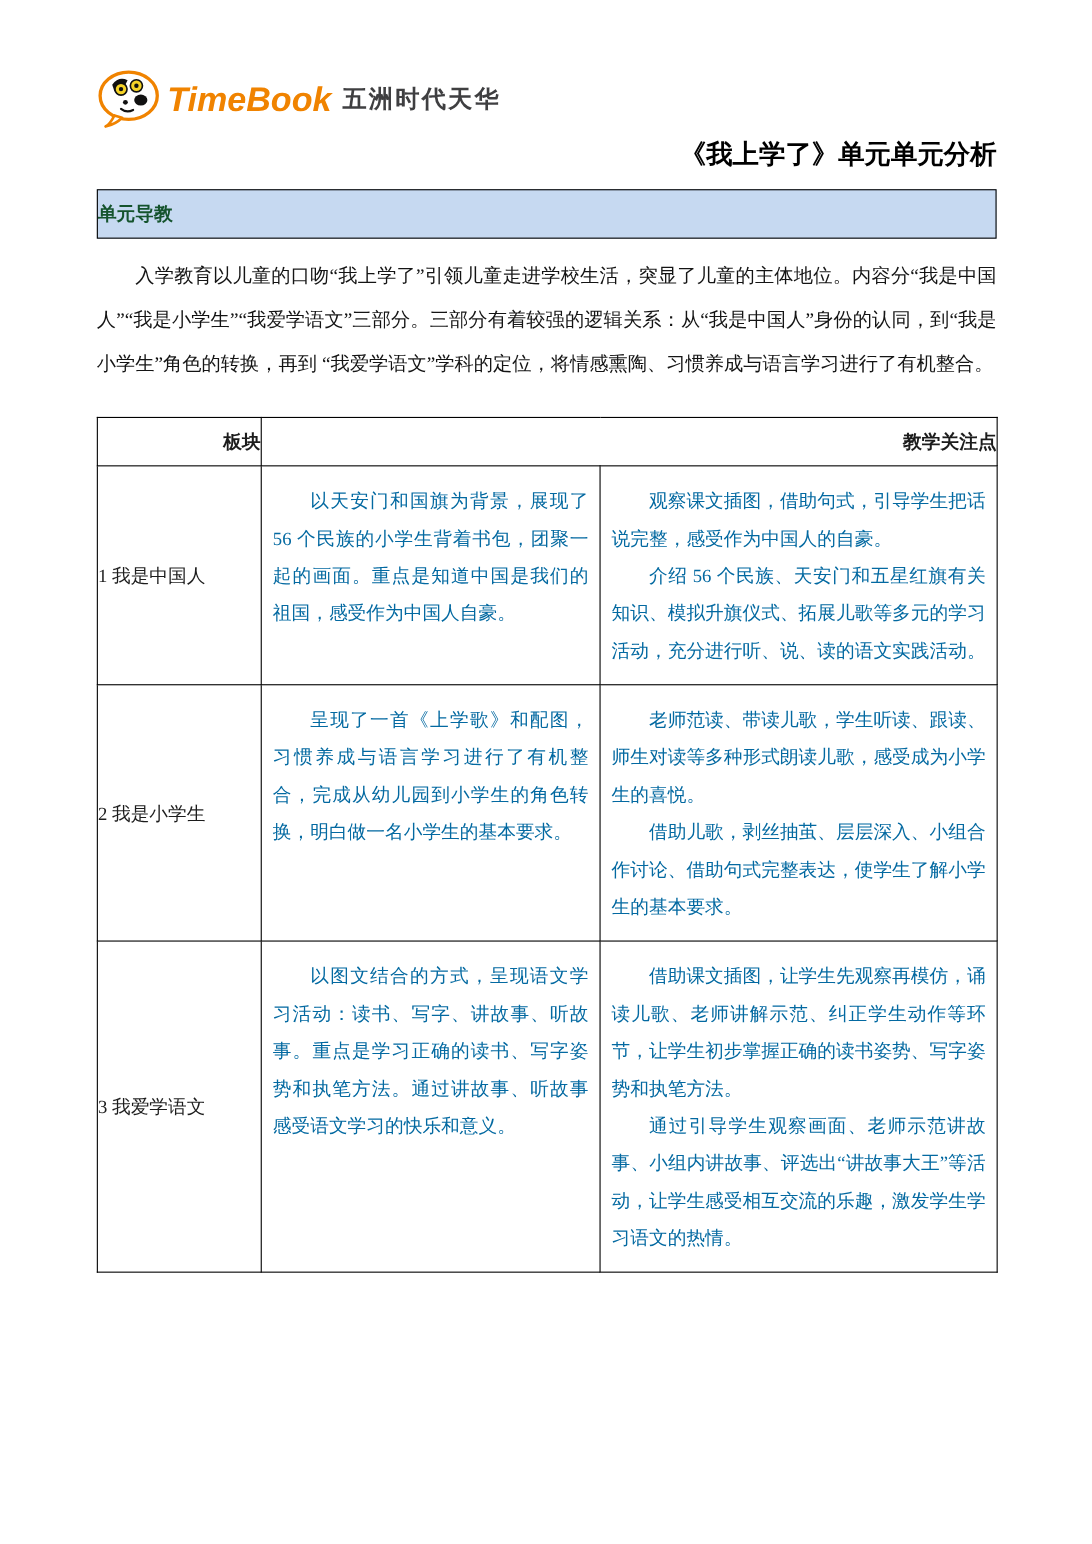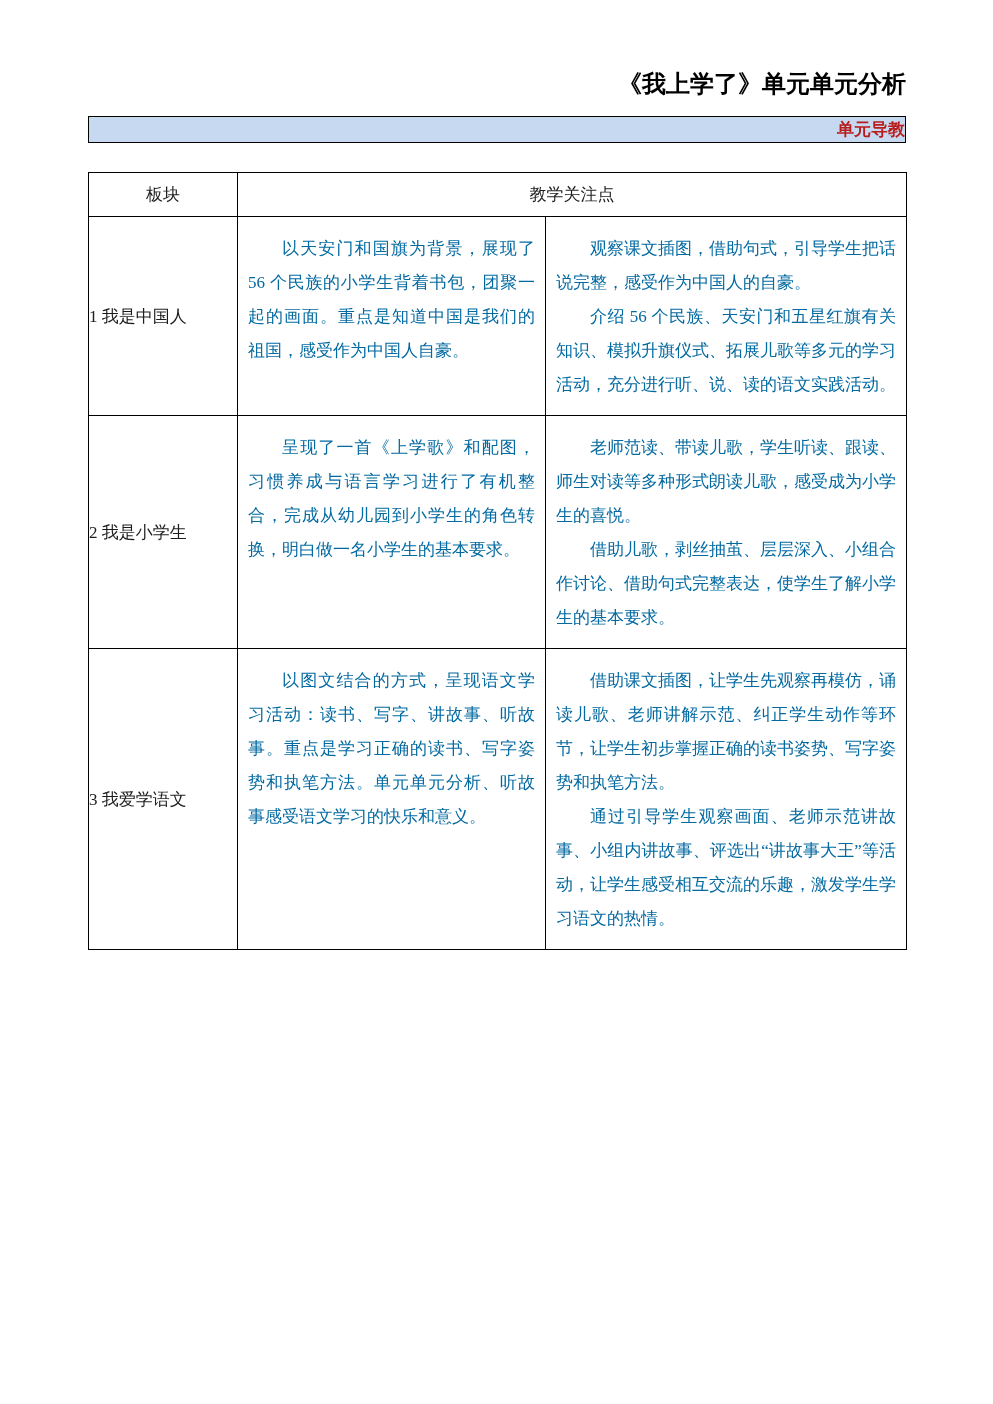--- a/index.html
+++ b/index.html
@@ -27,64 +27,83 @@
   }
 
   
   .doc-title {
     font-family:"Liberation Sans","DejaVu Sans",sans-serif;
     font-weight:bold; font-size:24px; color:#000;
     text-align:right; margin:6px 0 16px;
   }
   .banner {
     border:1px solid #000; background:#c6d9f1;
-    height:27px; display:flex; align-items:center; justify-content:flex-end;
+    height:45px; display:flex; align-items:center; justify-content:flex-start;
     font-family:"Liberation Sans","DejaVu Sans",sans-serif;
-    font-weight:bold; font-size:17px; color:#b91c1c;
+    font-weight:bold; font-size:17px; color:#14532d;
   }
 
   
   .intro {
     margin-top:13px;
     font-size:17.5px; line-height:40px;
     text-align:justify; text-indent:2em; color:#141414;
   }
 
   
   table.analysis {
     border-collapse:collapse; width:100%;
     margin-top:29px; table-layout:fixed;
   }
   .analysis th, .analysis td { border:1px solid #000; }
   .analysis th {
-    height:44px; text-align:center; vertical-align:middle;
-    font-weight:normal; font-size:17px;
+    height:44px; text-align:right; vertical-align:middle;
+    font-weight:bold; font-size:17px;
   }
   .col-label { width:149px; }
   .col-desc  { width:308px; }
   .col-focus { width:361px; }
   .cell-label { text-align:left; vertical-align:middle; font-size:17px; }
   .cell-text { padding:15px 10px 13px; vertical-align:top; }
   .cell-text p {
     font-size:17px; line-height:34px;
     text-align:justify; text-indent:2em; color:#0369a1;
   }
 </style>
 </head>
 <body>
 
 <div class="page">
 
+  <div class="logo-row">
+    <span class="logo-bubble">
+      <svg width="58" height="54" viewBox="0 0 58 54">
+        <ellipse cx="29" cy="24" rx="26" ry="21.5" fill="#ffffff" stroke="#F08300" stroke-width="3"></ellipse>
+        <path d="M16 42 Q12 50 8 52 Q17 50 23 44 Z" fill="#ffffff" stroke="#F08300" stroke-width="2.5" stroke-linejoin="round"></path>
+        <path d="M14 14 Q20 6 28 10 Q24 20 16 20 Z" fill="#111111"></path>
+        <circle cx="22" cy="18" r="5.5" fill="#f5d327" stroke="#111111" stroke-width="1.5"></circle>
+        <circle cx="22" cy="18" r="2" fill="#111111"></circle>
+        <circle cx="36" cy="15" r="5.5" fill="#f5d327" stroke="#111111" stroke-width="1.5"></circle>
+        <circle cx="36" cy="15" r="2" fill="#111111"></circle>
+        <ellipse cx="40" cy="28" rx="6" ry="5" fill="#111111"></ellipse>
+        <circle cx="26" cy="30" r="2.2" fill="#111111"></circle>
+        <path d="M22 36 Q27 40 33 37" fill="none" stroke="#111111" stroke-width="2" stroke-linecap="round"></path>
+      </svg>
+    </span>
+    <span class="brand" style="color:#F08300;">TimeBook</span>
+    <span class="company">五洲时代天华</span>
+  </div>
 
   <div class="doc-title">《我上学了》单元单元分析</div>
 
   <div class="banner">
     <span>单元导教</span>
   </div>
 
+  <p class="intro">入学教育以儿童的口吻“我上学了”引领儿童走进学校生活，突显了儿童的主体地位。内容分“我是中国人”“我是小学生”“我爱学语文”三部分。三部分有着较强的逻辑关系：从“我是中国人”身份的认同，到“我是小学生”角色的转换，再到 “我爱学语文”学科的定位，将情感熏陶、习惯养成与语言学习进行了有机整合。</p>
 
   <table class="analysis">
     <colgroup>
       <col class="col-label">
         <col class="col-desc">
         <col class="col-focus">
     </colgroup>
     <thead>
       <tr>
         <th>板块</th>
@@ -108,21 +127,21 @@
           <p>呈现了一首《上学歌》和配图，习惯养成与语言学习进行了有机整合，完成从幼儿园到小学生的角色转换，明白做一名小学生的基本要求。</p>
         </td>
         <td class="cell-text">
           <p>老师范读、带读儿歌，学生听读、跟读、师生对读等多种形式朗读儿歌，感受成为小学生的喜悦。</p>
           <p>借助儿歌，剥丝抽茧、层层深入、小组合作讨论、借助句式完整表达，使学生了解小学生的基本要求。</p>
         </td>
       </tr>
       <tr>
         <td class="cell-label">3 我爱学语文</td>
         <td class="cell-text">
-          <p>以图文结合的方式，呈现语文学习活动：读书、写字、讲故事、听故事。重点是学习正确的读书、写字姿势和执笔方法。单元单元分析、听故事感受语文学习的快乐和意义。</p>
+          <p>以图文结合的方式，呈现语文学习活动：读书、写字、讲故事、听故事。重点是学习正确的读书、写字姿势和执笔方法。通过讲故事、听故事感受语文学习的快乐和意义。</p>
         </td>
         <td class="cell-text">
           <p>借助课文插图，让学生先观察再模仿，诵读儿歌、老师讲解示范、纠正学生动作等环节，让学生初步掌握正确的读书姿势、写字姿势和执笔方法。</p>
           <p>通过引导学生观察画面、老师示范讲故事、小组内讲故事、评选出“讲故事大王”等活动，让学生感受相互交流的乐趣，激发学生学习语文的热情。</p>
         </td>
       </tr>
     </tbody>
   </table>
 
 </div>

